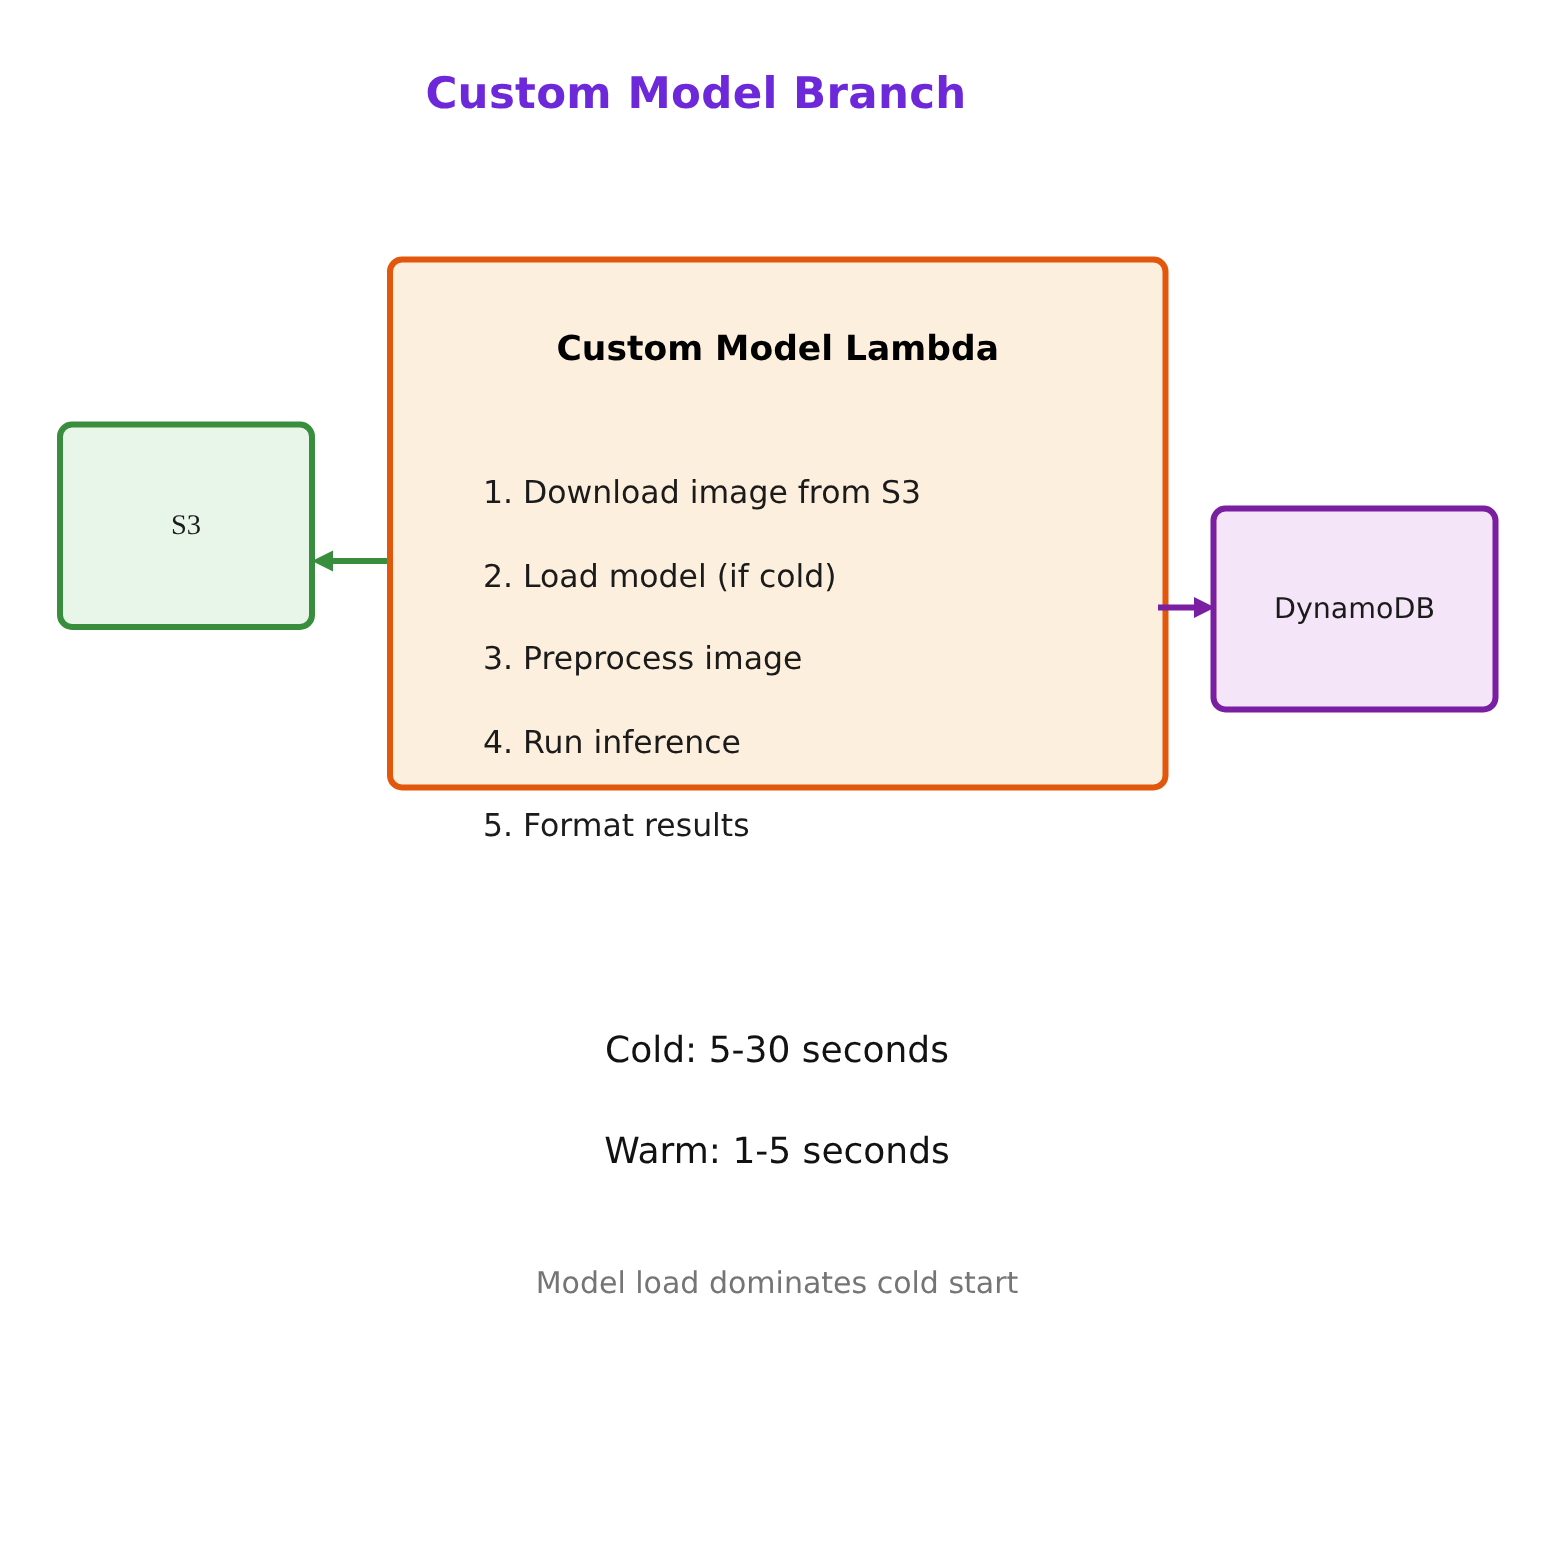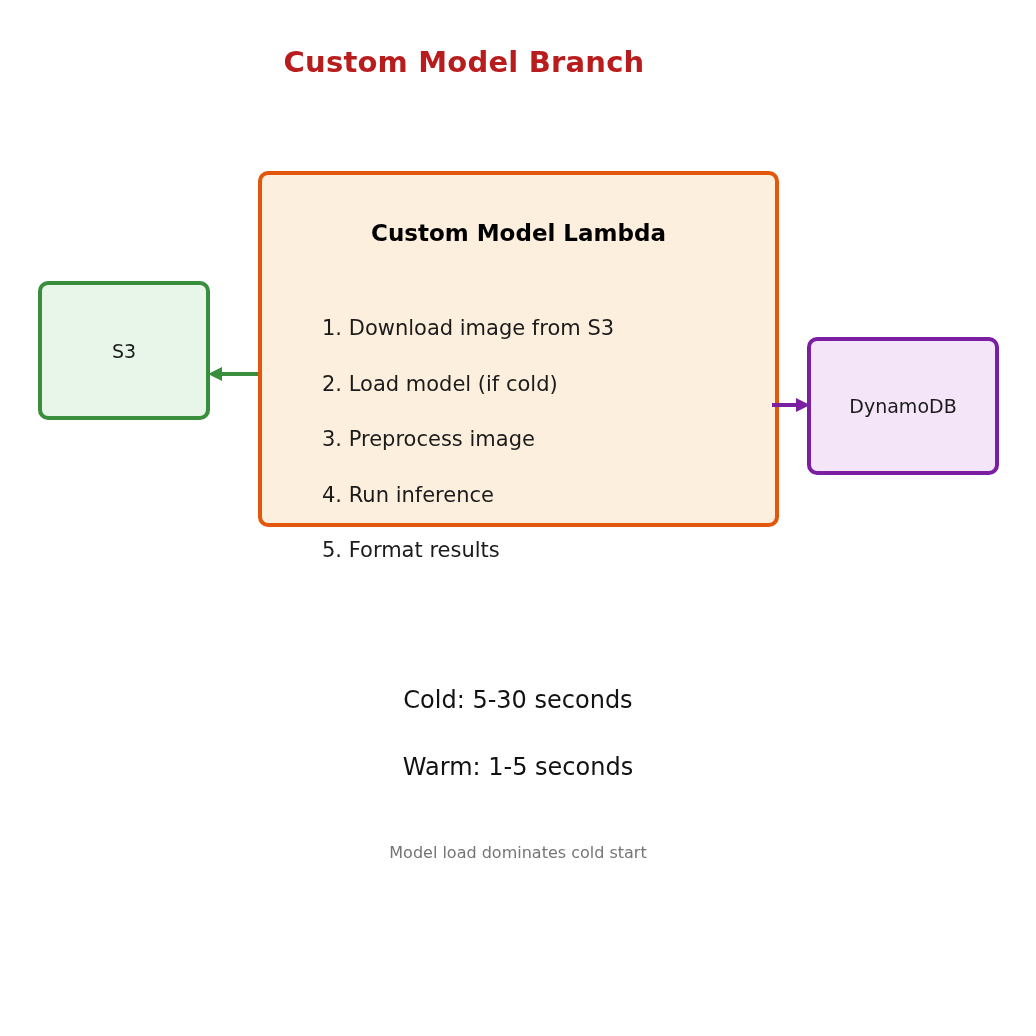--- a/index.html
+++ b/index.html
@@ -24,21 +24,21 @@
 
   
   .page-title {
     position: absolute;
     left: 0;
     top: 45px;
     width: 928px;
     text-align: center;
     font-size: 29px;
     font-weight: bold;
-    color: #b91c1c;
+    color: #6d28d9;
     letter-spacing: 0.2px;
   }
 
   
   .lambda-box {
     position: absolute;
     left: 258px;
     top: 171px;
     width: 521px;
     height: 356px;
@@ -77,20 +77,21 @@
     top: 281px;
     width: 172px;
     height: 139px;
     box-sizing: border-box;
     background: #e8f5e9;
     border: 4px solid #388e3c;
     border-radius: 10px;
     display: flex;
     align-items: center;
     justify-content: center;
+    font-family: Liberation Serif, serif;
   }
   .s3-label {
     font-size: 19px;
     color: #1b1b1b;
   }
 
   
   .ddb-box {
     position: absolute;
     left: 807px;
@@ -130,21 +131,21 @@
     color: #121212;
   }
   .timing-cold { top: 686px; }
   .timing-warm { top: 753px; }
   .footnote {
     position: absolute;
     left: 0;
     top: 843px;
     width: 1036px;
     text-align: center;
-    font-size: 16px;
+    font-size: 20px;
     color: #757575;
   }
 </style>
 </head>
 <body>
 
 <div class="canvas">
 
   <div class="page-title">Custom Model Branch</div>
 

